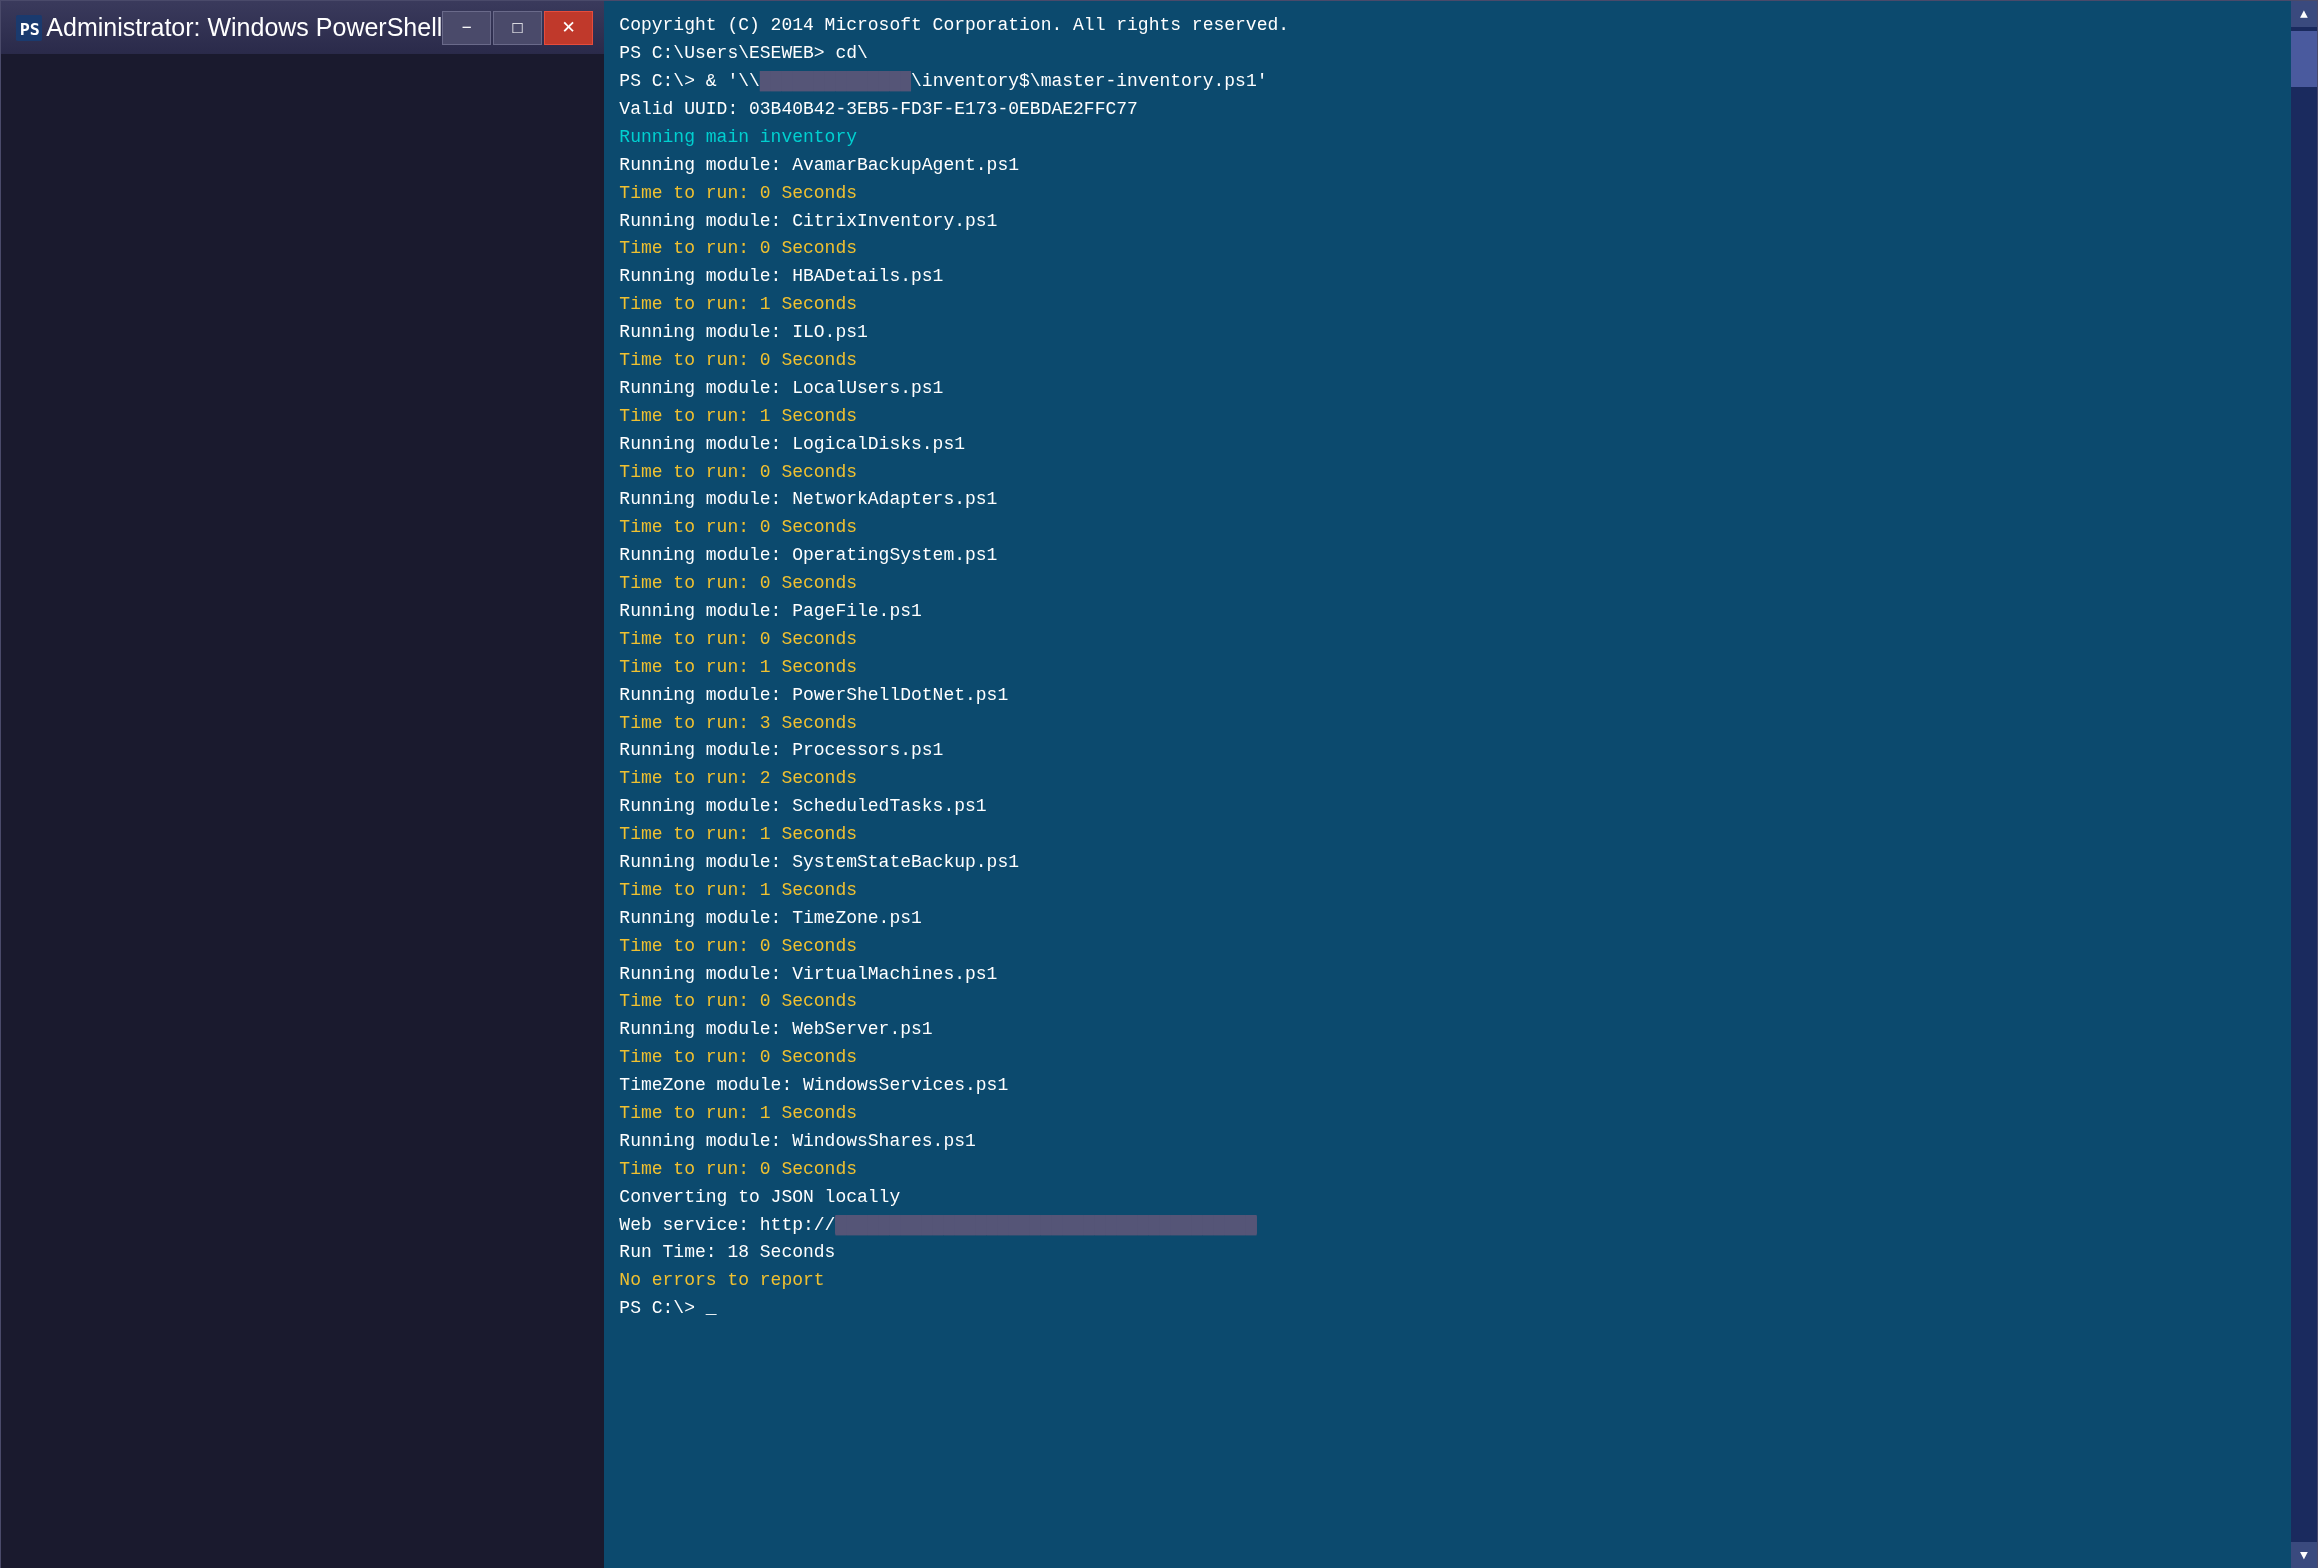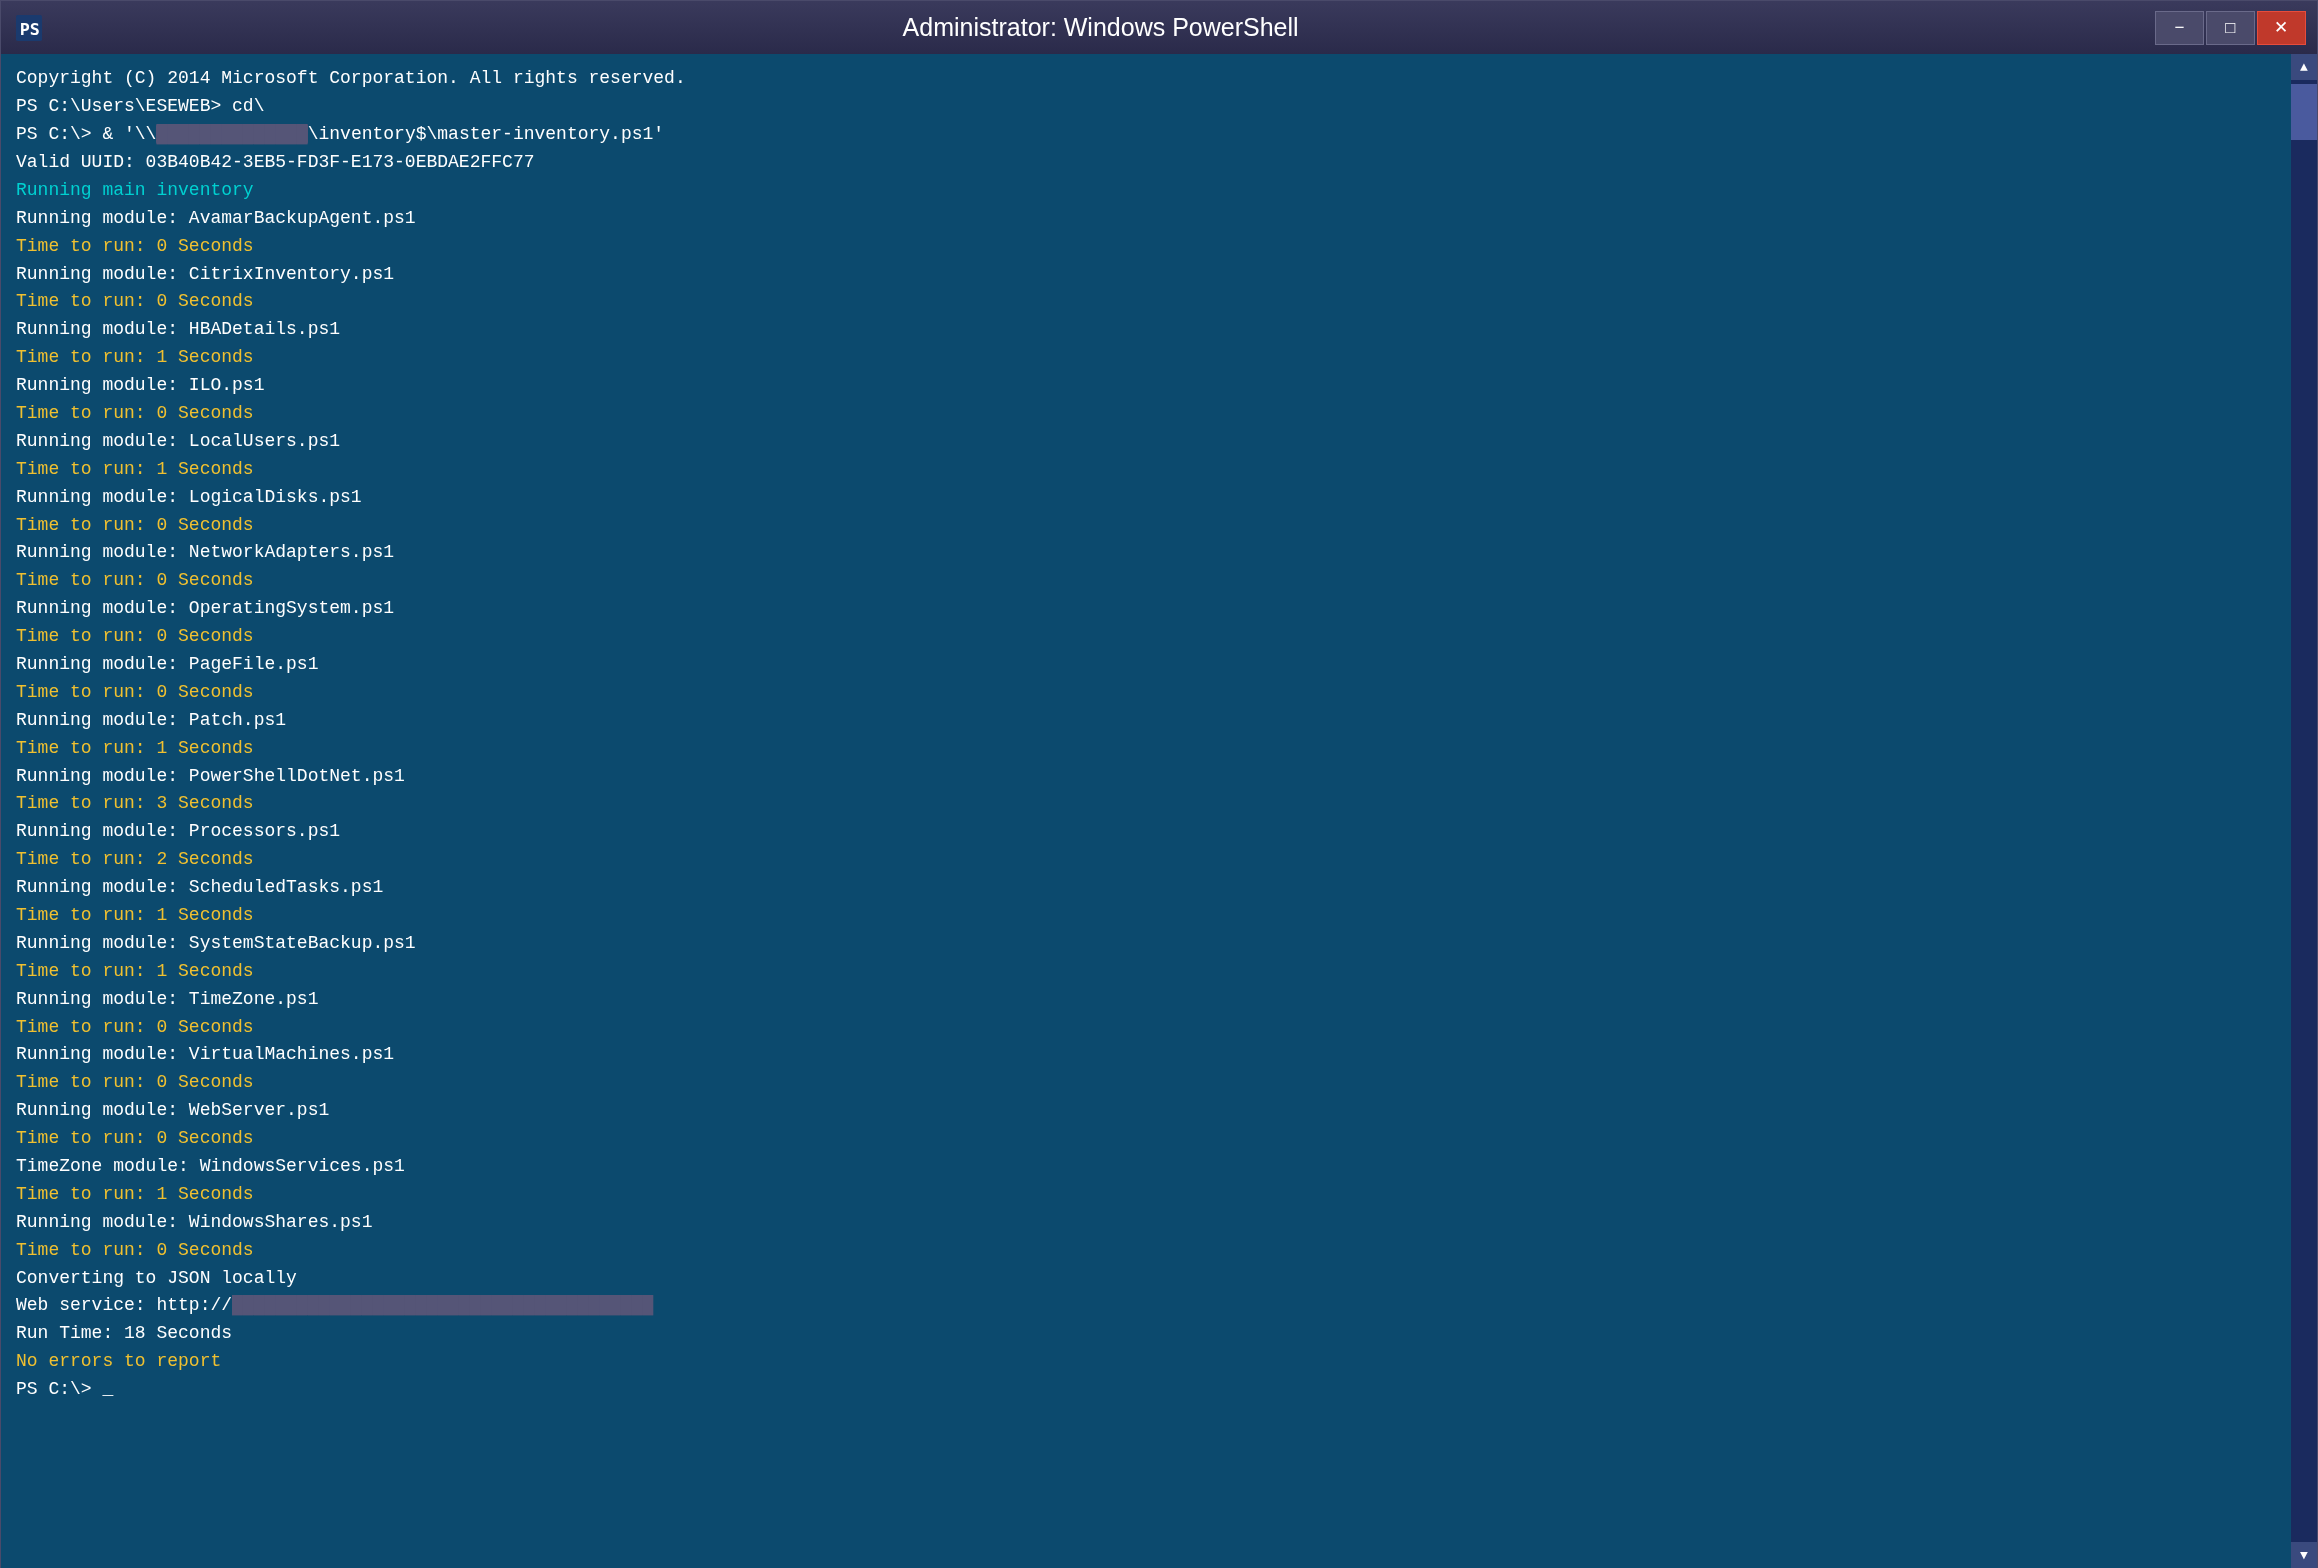--- a/index.html
+++ b/index.html
@@ -13,21 +13,21 @@
       font-family: 'Courier New', Courier, monospace;
       width: 2318px;
       height: 1569px;
       overflow: hidden;
     }
 
     .window {
       width: 2318px;
       height: 1569px;
       display: flex;
-      flex-direction: column;
+      flex-direction: row;
       border: 1.9px solid #4a4a6a;
     }
 
     .title-bar {
       background: linear-gradient(to bottom, #3a3a5c, #2a2a4a);
       height: 53px;
       display: flex;
       align-items: center;
       justify-content: space-between;
       padding: 0 11.3px;
@@ -187,21 +187,20 @@
         <span class="line white">Running module: LocalUsers.ps1</span>
         <span class="line yellow">Time to run: 1 Seconds</span>
         <span class="line white">Running module: LogicalDisks.ps1</span>
         <span class="line yellow">Time to run: 0 Seconds</span>
         <span class="line white">Running module: NetworkAdapters.ps1</span>
         <span class="line yellow">Time to run: 0 Seconds</span>
         <span class="line white">Running module: OperatingSystem.ps1</span>
         <span class="line yellow">Time to run: 0 Seconds</span>
         <span class="line white">Running module: PageFile.ps1</span>
         <span class="line yellow">Time to run: 0 Seconds</span>
-        <span class="line white">Running module: Patch.ps1</span>
         <span class="line yellow">Time to run: 1 Seconds</span>
         <span class="line white">Running module: PowerShellDotNet.ps1</span>
         <span class="line yellow">Time to run: 3 Seconds</span>
         <span class="line white">Running module: Processors.ps1</span>
         <span class="line yellow">Time to run: 2 Seconds</span>
         <span class="line white">Running module: ScheduledTasks.ps1</span>
         <span class="line yellow">Time to run: 1 Seconds</span>
         <span class="line white">Running module: SystemStateBackup.ps1</span>
         <span class="line yellow">Time to run: 1 Seconds</span>
         <span class="line white">Running module: TimeZone.ps1</span>

